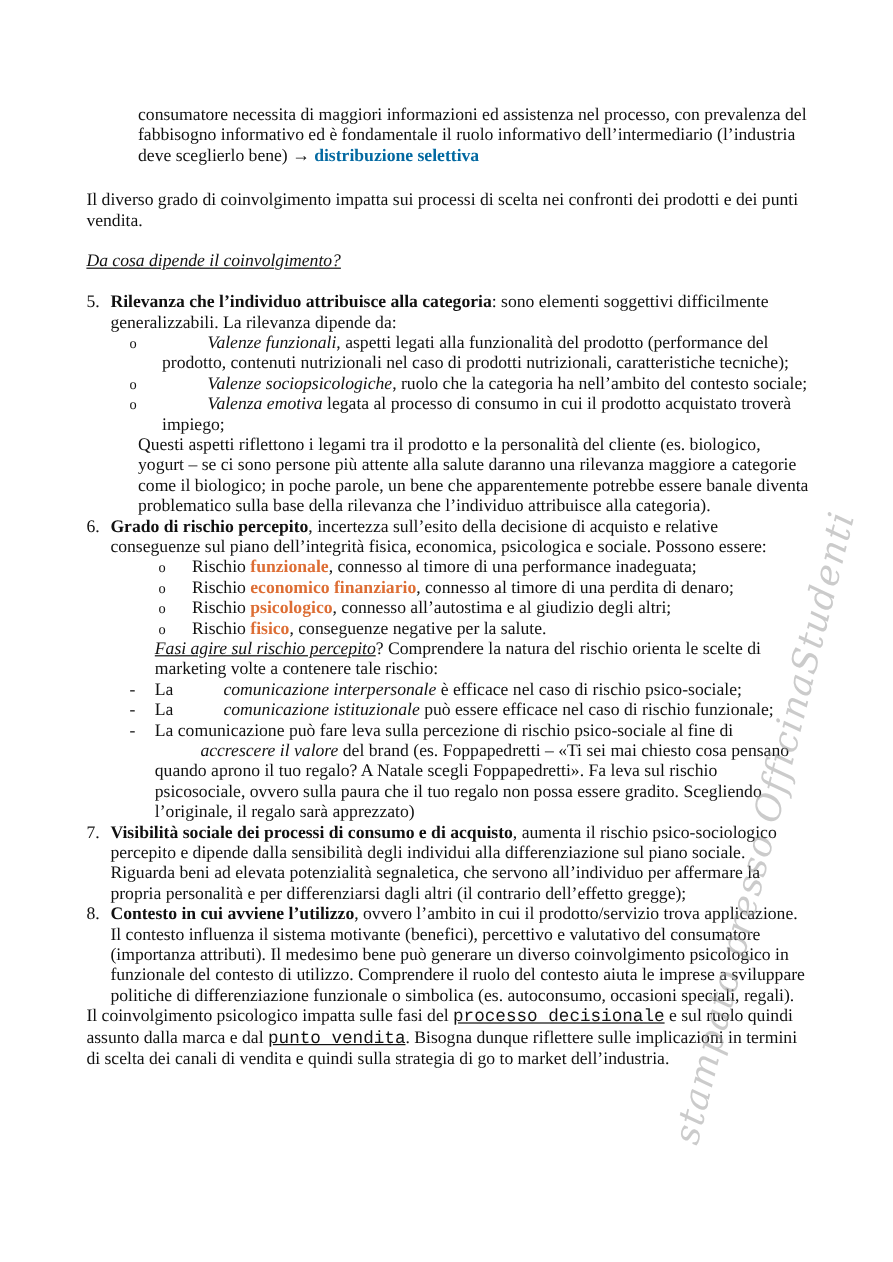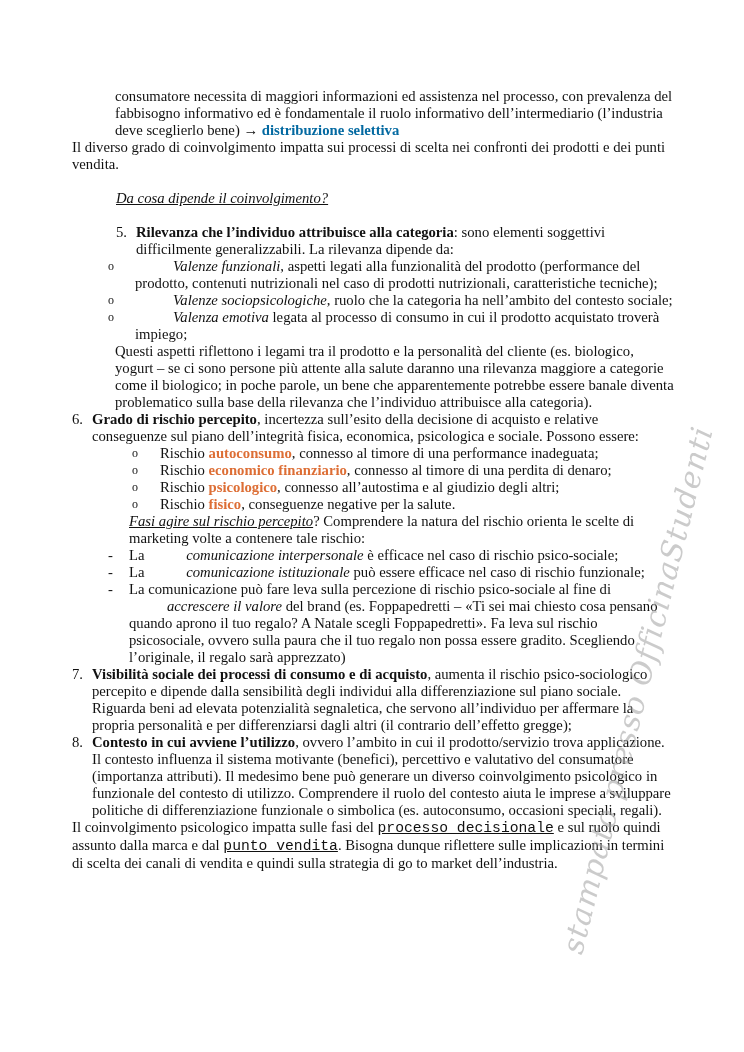--- a/index.html
+++ b/index.html
@@ -35,22 +35,22 @@
   .t-numbered .marker{left:0;}
   .t-bullet-o1   {padding-left:63px;}
   .t-bullet-o1 .marker{left:36px;font-size:12px;}
   .t-cont-b      {padding-left:43px;}
   .t-bullet-o2   {padding-left:88px;}
   .t-bullet-o2 .marker{left:60px;font-size:12px;}
   .t-cont-c      {padding-left:57px;}
   .t-bullet-dash {padding-left:57px;}
   .t-bullet-dash .marker{left:36px;}
   
-  .gap-1{margin-top:17px;margin-left:44px;}
-  .gap-2{}
+  .gap-1{margin-top:17px;}
+  .gap-2{margin-top:20px;}
   
   .s-b{font-weight:bold;}
   .s-i{font-style:italic;margin-left:38px;}
   .s-u{text-decoration:underline;font-family:Liberation Mono, monospace;}
   .s-iu{font-style:italic;text-decoration:underline;}
   .s-ob{font-weight:bold;}
   
   .watermark{
     position:absolute;
     left:405px;top:722px;
@@ -74,21 +74,21 @@
   <div>
       <div class="block t-cont-a"><span>consumatore necessita di maggiori informazioni ed assistenza nel processo, con prevalenza del fabbisogno informativo ed è fondamentale il ruolo informativo dell’intermediario (l’industria deve sceglierlo bene) → </span><span class="s-ob" style="color: #0369a1;">distribuzione selettiva</span></div>
       <div class="block t-para gap-2"><span>Il diverso grado di coinvolgimento impatta sui processi di scelta nei confronti dei prodotti e dei punti vendita.</span></div>
       <div class="block t-heading gap-1"><span class="s-iu">Da cosa dipende il coinvolgimento?</span></div>
       <div class="block t-numbered gap-1"><span class="marker">5.</span><span class="s-b">Rilevanza che l’individuo attribuisce alla categoria</span><span>: sono elementi soggettivi difficilmente generalizzabili. La rilevanza dipende da:</span></div>
       <div class="block t-bullet-o1"><span class="marker">o</span><span class="s-i">Valenze funzionali</span><span>, aspetti legati alla funzionalità del prodotto (performance del prodotto, contenuti nutrizionali nel caso di prodotti nutrizionali, caratteristiche tecniche);</span></div>
       <div class="block t-bullet-o1"><span class="marker">o</span><span class="s-i">Valenze sociopsicologiche</span><span>, ruolo che la categoria ha nell’ambito del contesto sociale;</span></div>
       <div class="block t-bullet-o1"><span class="marker">o</span><span class="s-i">Valenza emotiva</span><span> legata al processo di consumo in cui il prodotto acquistato troverà impiego;</span></div>
       <div class="block t-cont-b"><span>Questi aspetti riflettono i legami tra il prodotto e la personalità del cliente (es. biologico, yogurt – se ci sono persone più attente alla salute daranno una rilevanza maggiore a categorie come il biologico; in poche parole, un bene che apparentemente potrebbe essere banale diventa problematico sulla base della rilevanza che l’individuo attribuisce alla categoria).</span></div>
       <div class="block t-numbered"><span class="marker">6.</span><span class="s-b">Grado di rischio percepito</span><span>, incertezza sull’esito della decisione di acquisto e relative conseguenze sul piano dell’integrità fisica, economica, psicologica e sociale. Possono essere:</span></div>
-      <div class="block t-bullet-o2"><span class="marker">o</span><span>Rischio </span><span class="s-ob" style="color: rgb(221, 110, 53);">autoconsumo</span><span>, connesso al timore di una performance inadeguata;</span></div>
+      <div class="block t-bullet-o2"><span class="marker">o</span><span>Rischio </span><span class="s-ob" style="color: rgb(221, 110, 53);">funzionale</span><span>, connesso al timore di una performance inadeguata;</span></div>
       <div class="block t-bullet-o2"><span class="marker">o</span><span>Rischio </span><span class="s-ob" style="color: rgb(221, 110, 53);">economico finanziario</span><span>, connesso al timore di una perdita di denaro;</span></div>
       <div class="block t-bullet-o2"><span class="marker">o</span><span>Rischio </span><span class="s-ob" style="color: rgb(221, 110, 53);">psicologico</span><span>, connesso all’autostima e al giudizio degli altri;</span></div>
       <div class="block t-bullet-o2"><span class="marker">o</span><span>Rischio </span><span class="s-ob" style="color: rgb(221, 110, 53);">fisico</span><span>, conseguenze negative per la salute.</span></div>
       <div class="block t-cont-c"><span class="s-iu">Fasi agire sul rischio percepito</span><span>? Comprendere la natura del rischio orienta le scelte di marketing volte a contenere tale rischio:</span></div>
       <div class="block t-bullet-dash"><span class="marker">-</span><span>La </span><span class="s-i">comunicazione interpersonale</span><span> è efficace nel caso di rischio psico-sociale;</span></div>
       <div class="block t-bullet-dash"><span class="marker">-</span><span>La </span><span class="s-i">comunicazione istituzionale</span><span> può essere efficace nel caso di rischio funzionale;</span></div>
       <div class="block t-bullet-dash"><span class="marker">-</span><span>La comunicazione può fare leva sulla percezione di rischio psico-sociale al fine di </span><span class="s-i">accrescere il valore</span><span> del brand (es. Foppapedretti – «Ti sei mai chiesto cosa pensano quando aprono il tuo regalo? A Natale scegli Foppapedretti». Fa leva sul rischio psicosociale, ovvero sulla paura che il tuo regalo non possa essere gradito. Scegliendo l’originale, il regalo sarà apprezzato)</span></div>
       <div class="block t-numbered"><span class="marker">7.</span><span class="s-b">Visibilità sociale dei processi di consumo e di acquisto</span><span>, aumenta il rischio psico-sociologico percepito e dipende dalla sensibilità degli individui alla differenziazione sul piano sociale. Riguarda beni ad elevata potenzialità segnaletica, che servono all’individuo per affermare la propria personalità e per differenziarsi dagli altri (il contrario dell’effetto gregge);</span></div>
       <div class="block t-numbered"><span class="marker">8.</span><span class="s-b">Contesto in cui avviene l’utilizzo</span><span>, ovvero l’ambito in cui il prodotto/servizio trova applicazione. Il contesto influenza il sistema motivante (benefici), percettivo e valutativo del consumatore (importanza attributi). Il medesimo bene può generare un diverso coinvolgimento psicologico in funzionale del contesto di utilizzo. Comprendere il ruolo del contesto aiuta le imprese a sviluppare politiche di differenziazione funzionale o simbolica (es. autoconsumo, occasioni speciali, regali).</span></div>
       <div class="block t-para"><span>Il coinvolgimento psicologico impatta sulle fasi del </span><span class="s-u">processo decisionale</span><span> e sul ruolo quindi assunto dalla marca e dal </span><span class="s-u">punto vendita</span><span>.  Bisogna dunque riflettere sulle implicazioni in termini di scelta dei canali di vendita e quindi sulla strategia di go to market dell’industria.</span></div>

